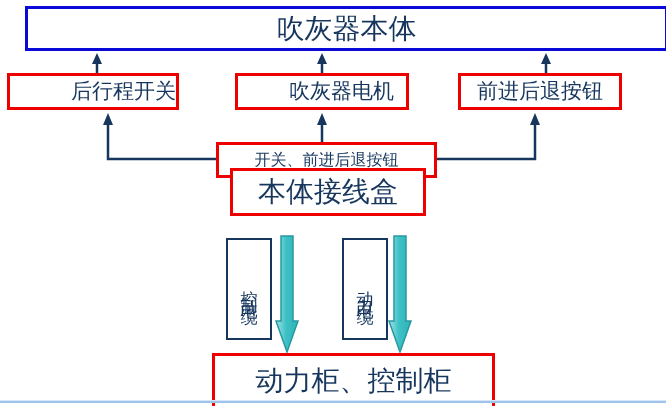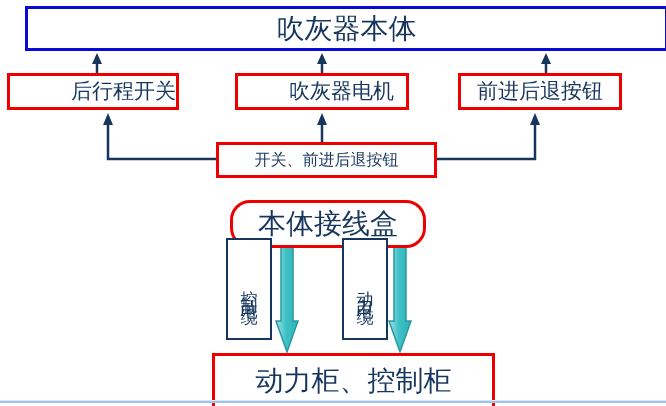--- a/index.html
+++ b/index.html
@@ -21,21 +21,21 @@
   }
   .red{border:3px solid #ee0000;}
   .blue{border:3px solid #0909d8;}
   .thin-navy{border:2px solid #17365d;}
 
   #title-box{left:25px;top:6px;width:643px;height:45px;font-size:28px;}
   #box-rear{left:7px;top:73px;width:172px;height:37px;font-size:21px;justify-content:flex-end;}
   #box-motor{left:235px;top:73px;width:174px;height:37px;font-size:21px;padding-left:39px;}
   #box-front{left:458px;top:73px;width:164px;height:37px;font-size:21px;}
   #box-switch{left:216px;top:142px;width:221px;height:36px;font-size:16px;}
-  #box-junction{left:230px;top:200px;width:196px;height:48px;font-size:28px;border-radius:20px;}
+  #box-junction{left:230px;top:168px;width:196px;height:48px;font-size:28px;}
   #box-cable-control{left:226px;top:238px;width:46px;height:102px;font-size:17px;}
   #box-cable-power{left:342px;top:238px;width:46px;height:102px;font-size:17px;}
   #box-cabinet{left:212px;top:353px;width:283px;height:56px;font-size:28px;}
 
   .vtext{
     writing-mode:vertical-lr;
     text-orientation:upright;
     letter-spacing:6px;
     line-height:1;
   }

